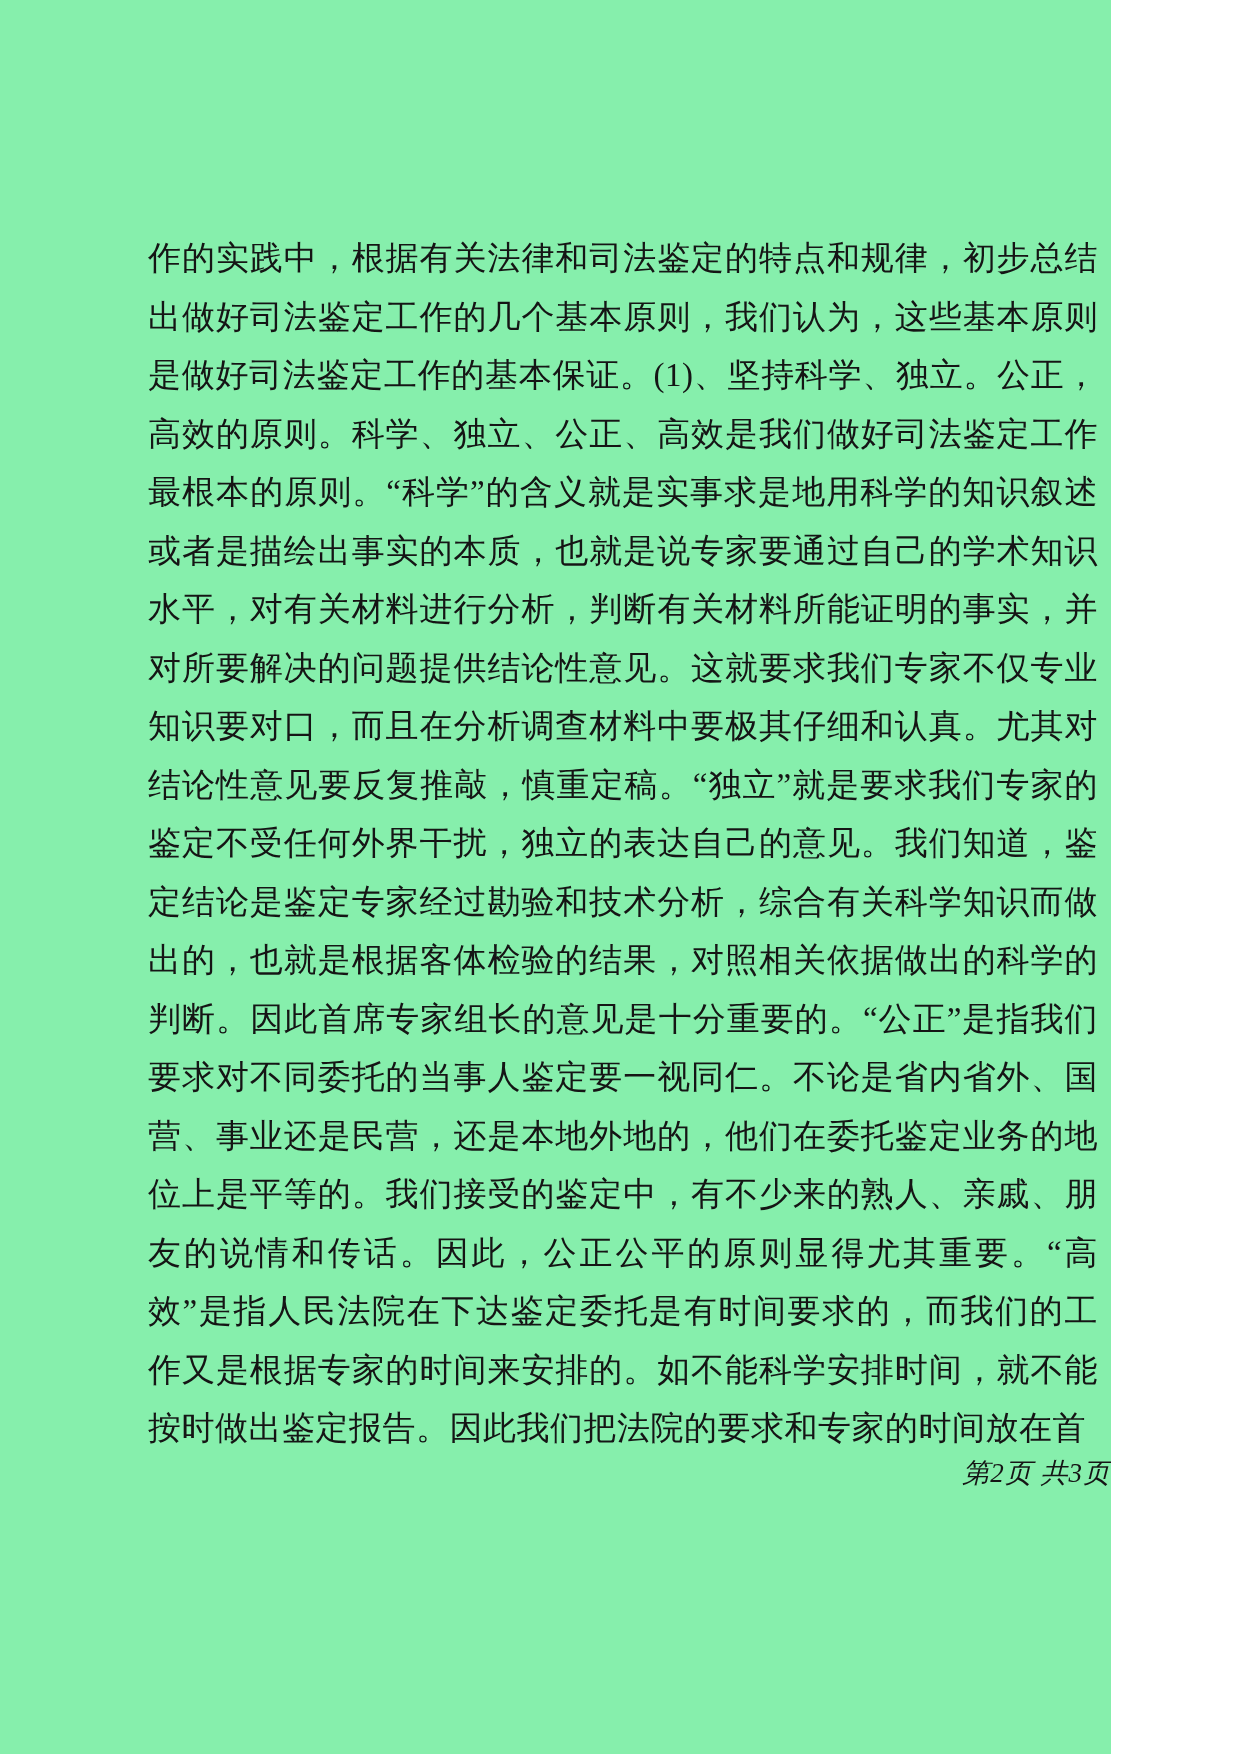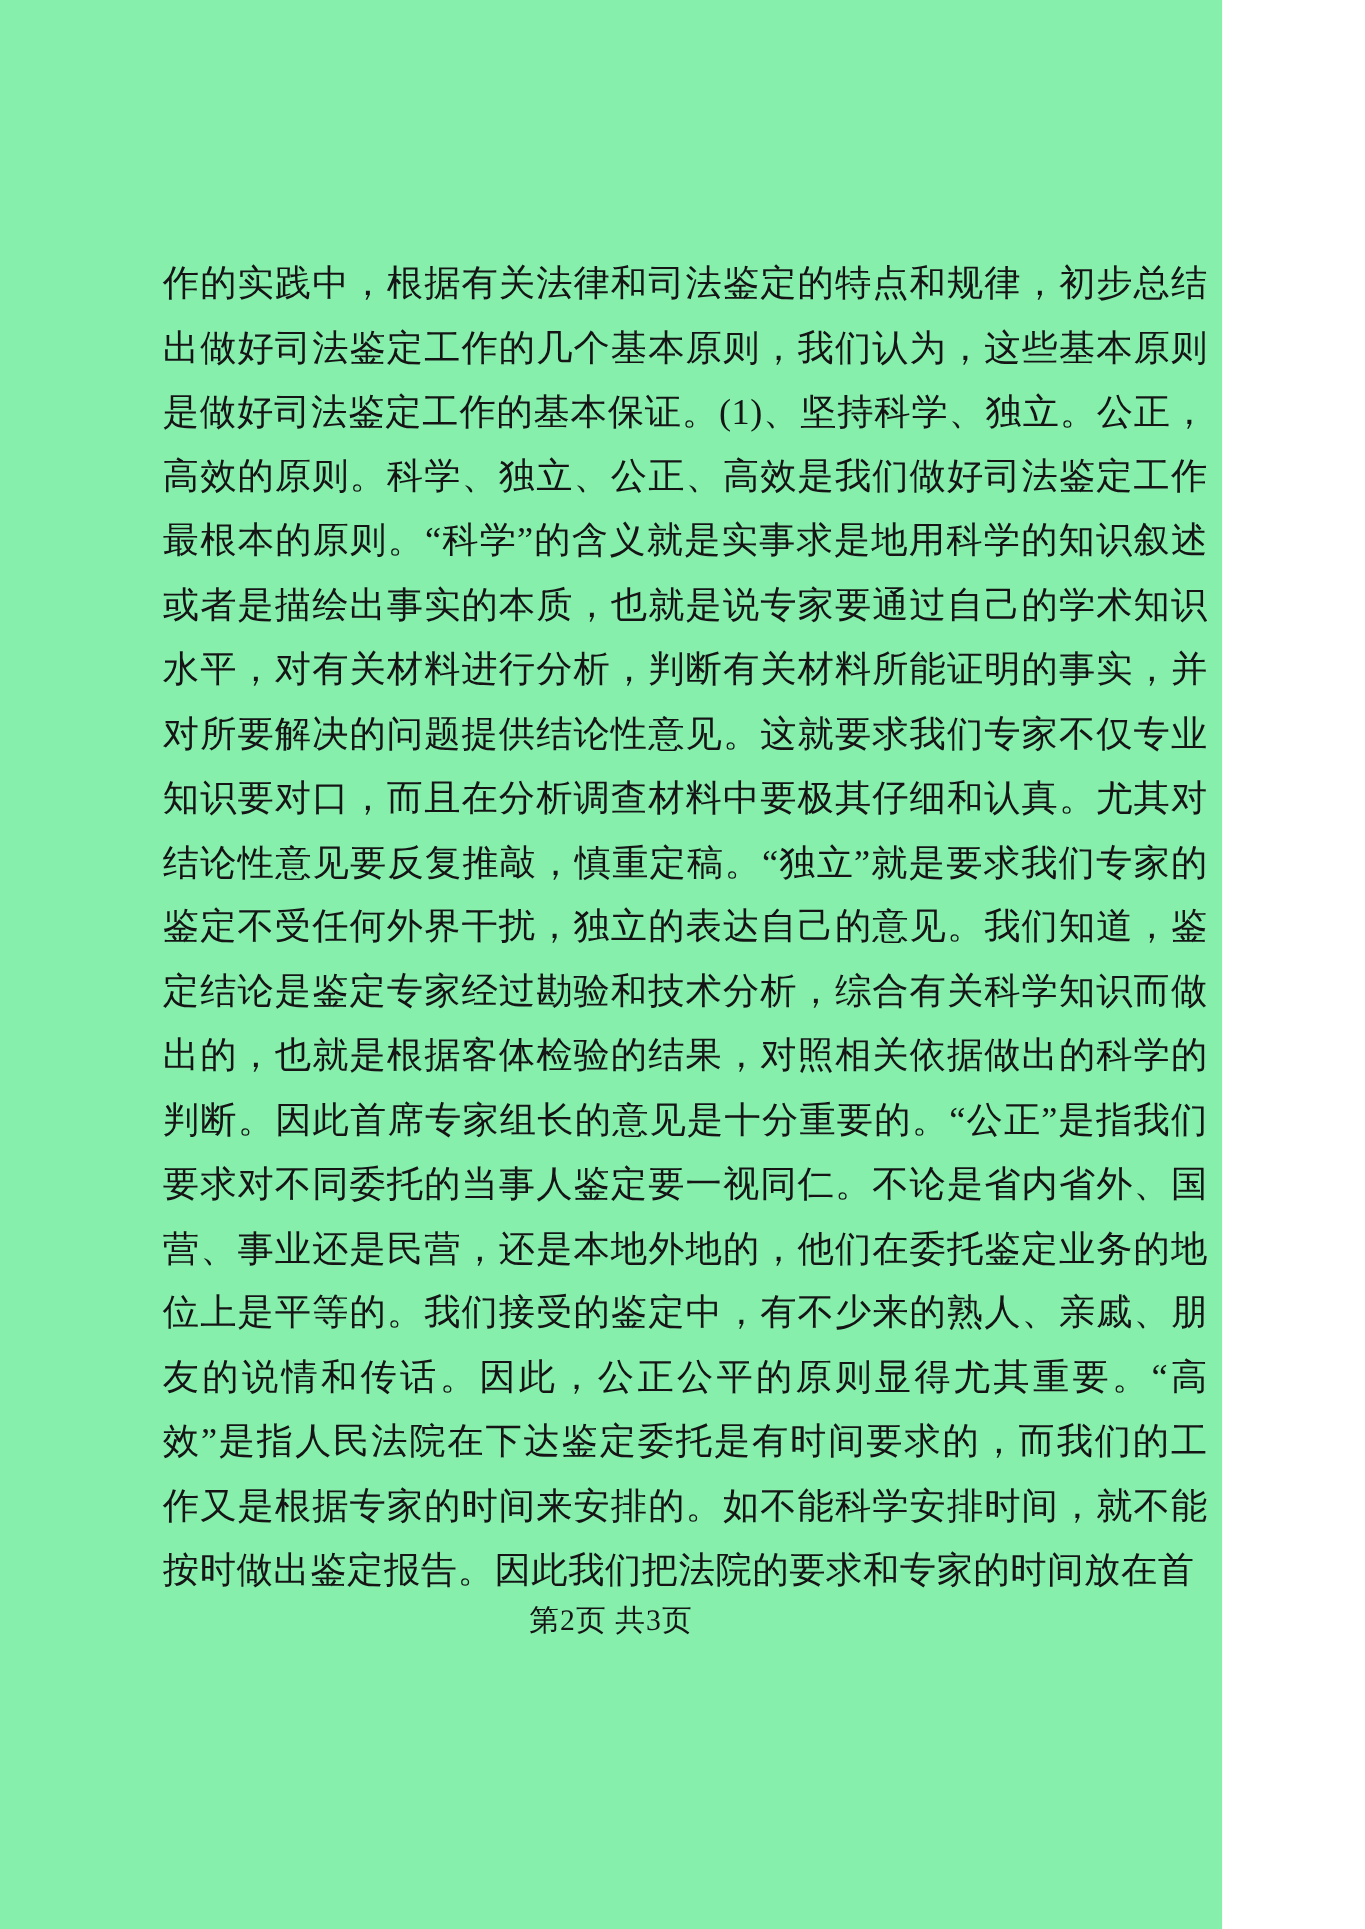--- a/index.html
+++ b/index.html
@@ -33,21 +33,22 @@
     letter-spacing: 0.5px;
     color: #151515;
     white-space: pre-wrap;
     word-break: break-all;
   }
   .footer {
     position: absolute;
     left: 0;
     right: 0;
     top: 1455px;
-    text-align: center;
+    text-align: right;
+    font-style: italic;
   }
   .footer-text {
     font-size: 27px;
     letter-spacing: 1px;
     color: #151515;
     font-family: "Liberation Serif", "DejaVu Serif", serif;
   }
 </style>
 </head>
 <body>

